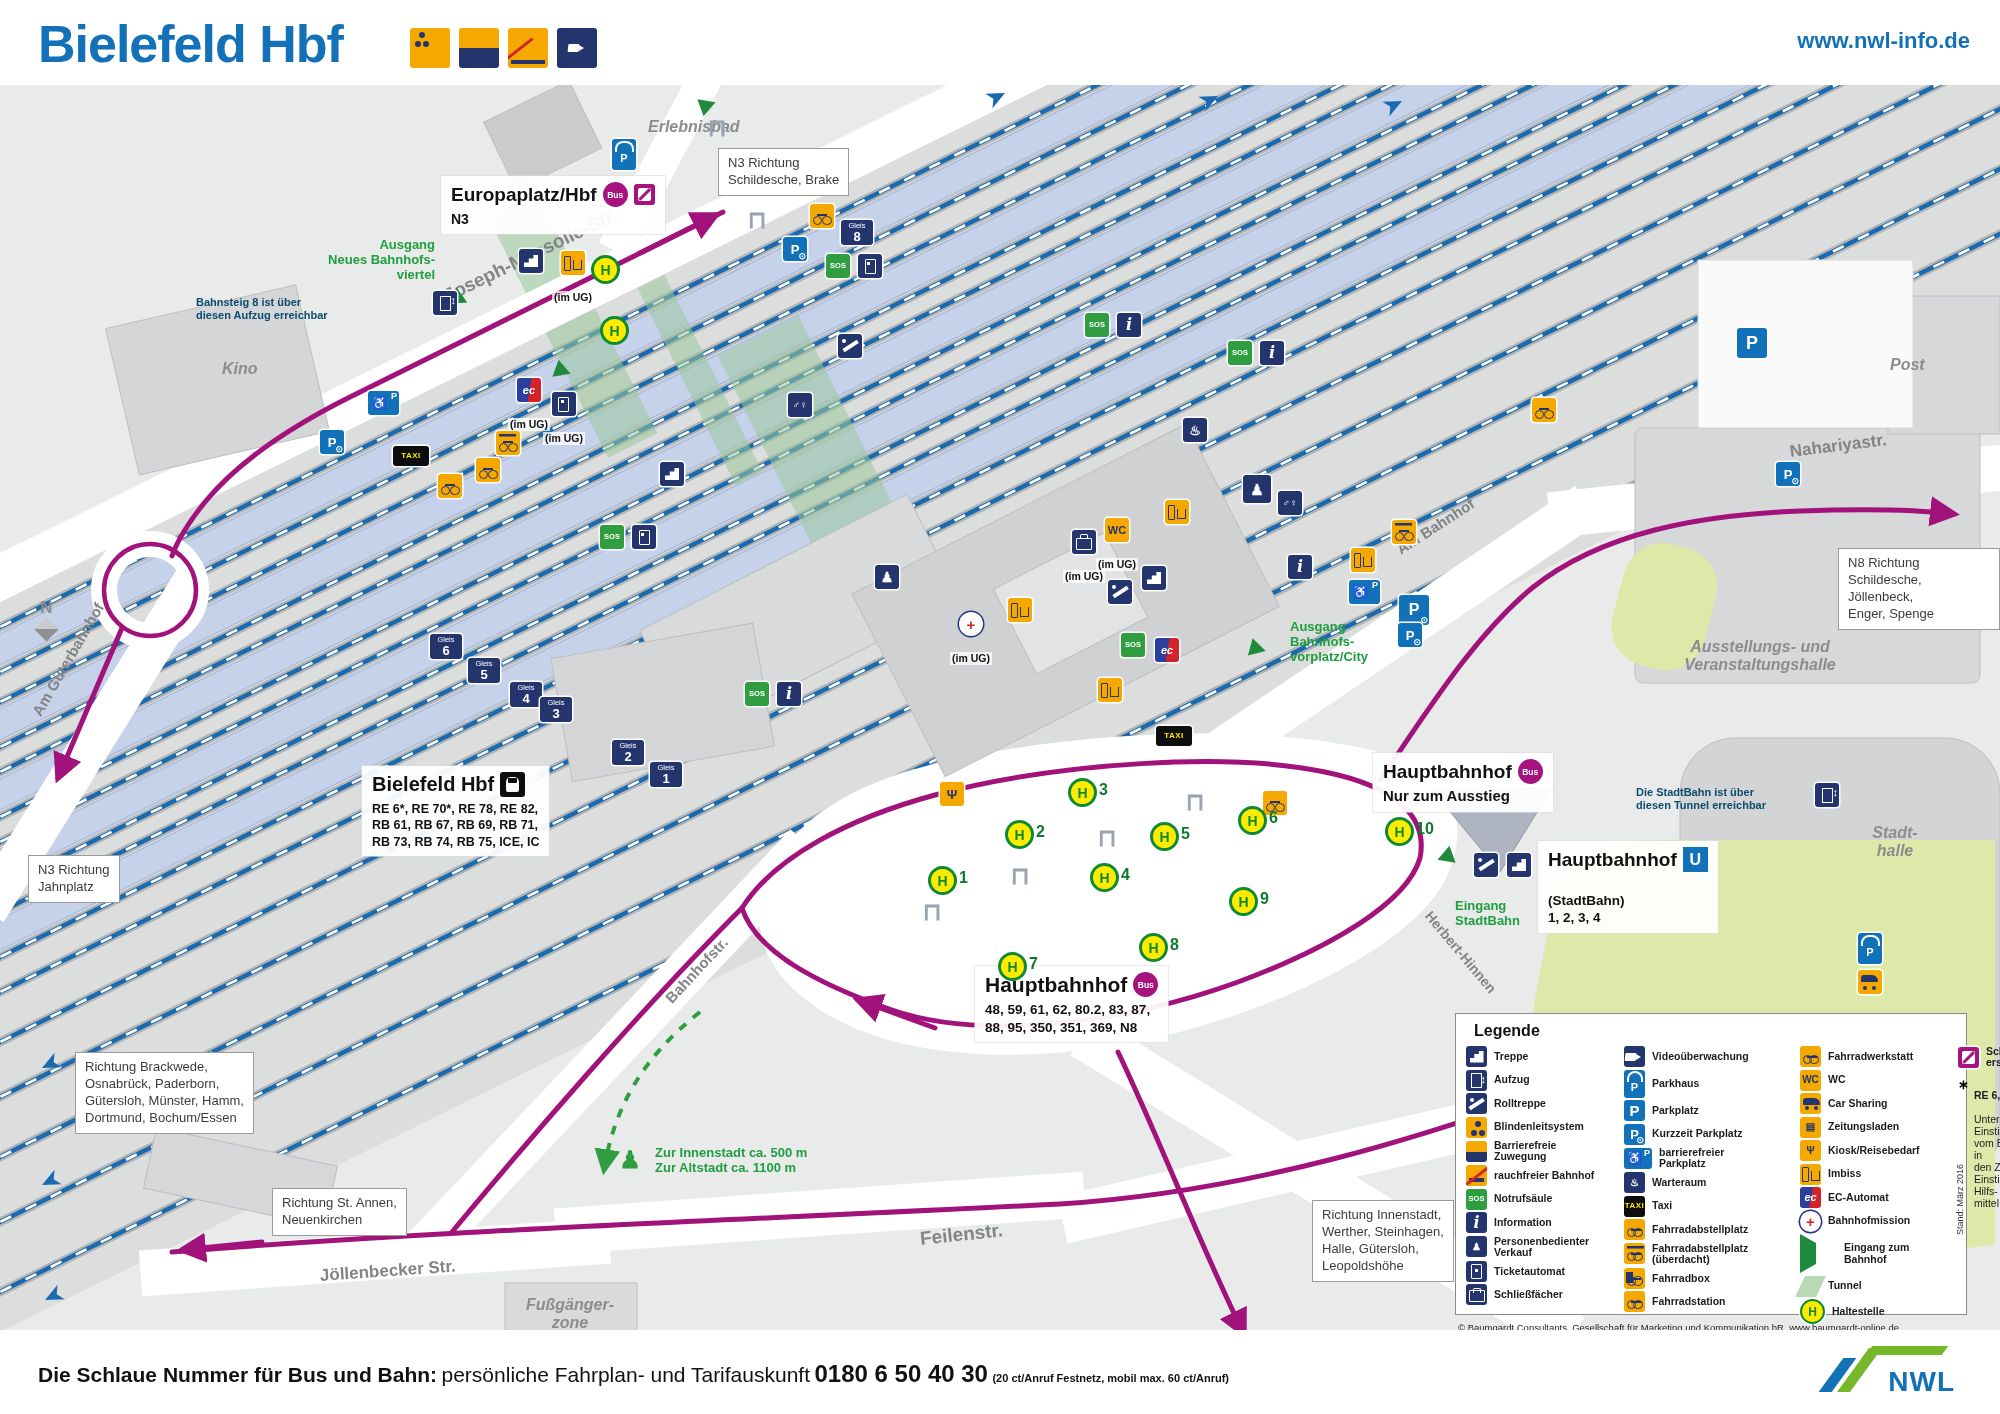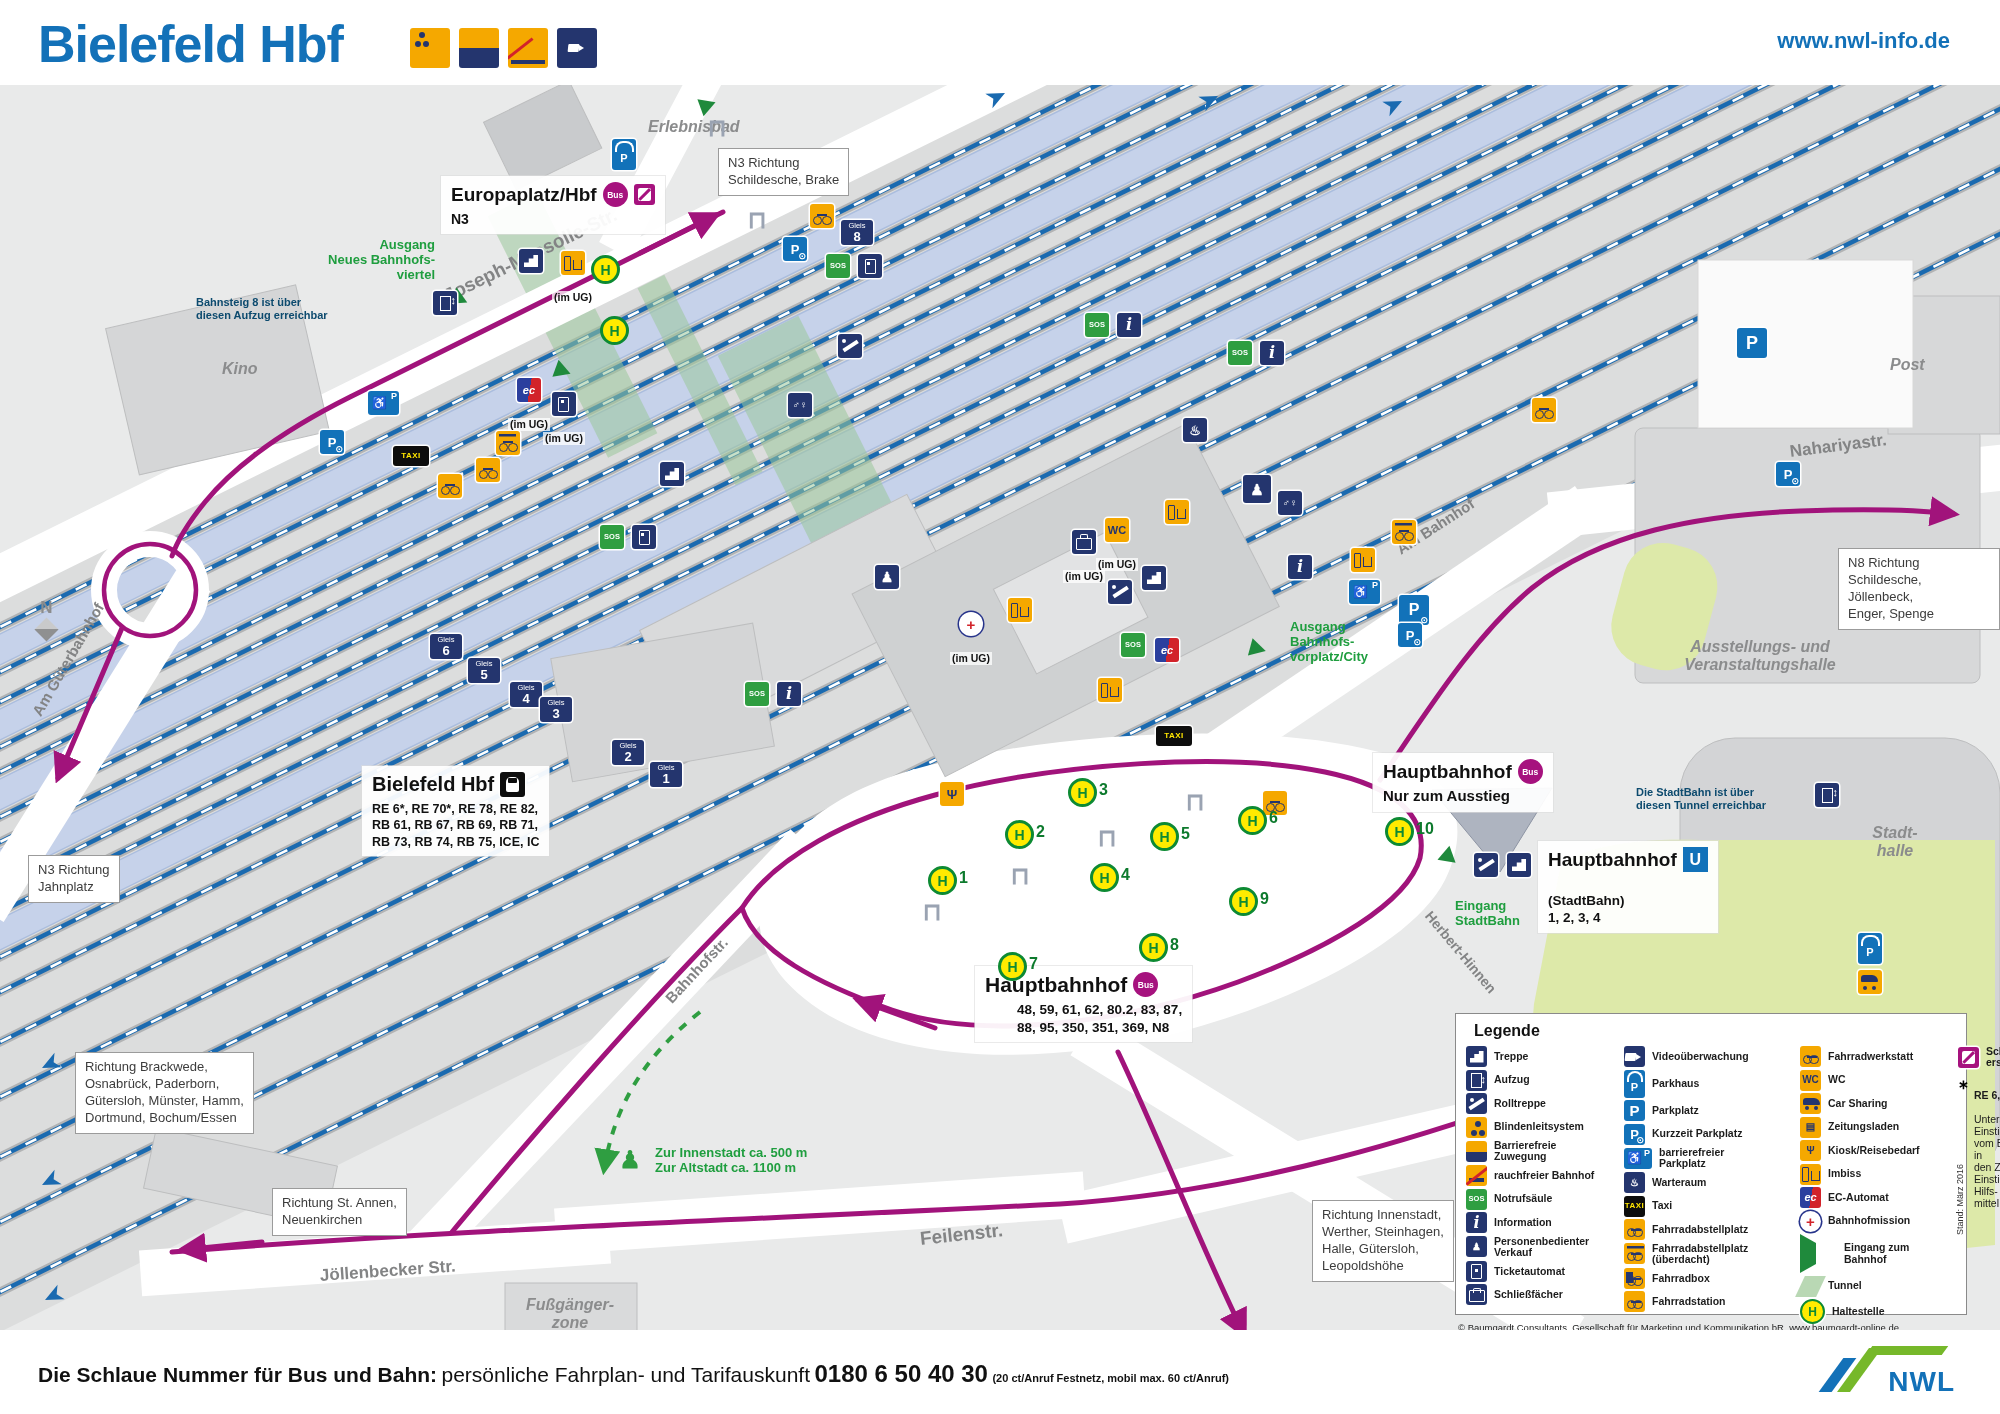--- a/index.html
+++ b/index.html
@@ -3,21 +3,21 @@
 <meta charset="utf-8">
 <style>
   html,body{margin:0;padding:0;background:#fff;font-family:"Liberation Sans",sans-serif;}
   #page{position:relative;width:2000px;height:1414px;overflow:hidden;background:#fff;}
   #ground{position:absolute;left:0;top:0;}
   
   #hdr{position:absolute;left:0;top:0;width:2000px;height:85px;background:#fff;z-index:60;}
   #hdr .title{position:absolute;left:38px;top:14px;font-size:52px;font-weight:bold;color:#1371b8;letter-spacing:-1px;}
   #hdr .hicons{position:absolute;left:410px;top:28px;display:flex;gap:9px;}
   #hdr .hicons .ic{width:40px;height:40px;font-size:13px;}
-  #hdr .site{position:absolute;right:50px;top:28px;font-size:22px;font-weight:bold;color:#1371b8;}
+  #hdr .site{position:absolute;right:30px;top:28px;font-size:22px;font-weight:bold;color:#1371b8;}
   
   #ftr{position:absolute;left:0;top:1330px;width:2000px;height:84px;background:#fff;z-index:60;}
   #ftr .line{position:absolute;left:38px;top:30px;white-space:nowrap;color:#111;}
   #ftr .b1{font-size:21px;font-weight:bold;}
   #ftr .r1{font-size:21px;}
   #ftr .b2{font-size:24px;font-weight:bold;}
   #ftr .sm{font-size:11px;font-weight:bold;}
   .nwl{position:absolute;right:45px;bottom:16px;width:138px;height:54px;}
   .nwl .s1{position:absolute;left:14px;bottom:6px;width:13px;height:34px;background:#1371b8;transform:skewX(-36deg);}
   .nwl .s2{position:absolute;left:36px;bottom:6px;width:13px;height:44px;background:#76b82a;transform:skewX(-36deg);}
@@ -293,21 +293,21 @@
     <div class="sv" style="font-size:12.5px;margin-top:4px;">RE 6*, RE 70*, RE 78, RE 82,
 RB 61, RB 67, RB 69, RB 71,
 RB 73, RB 74, RB 75, ICE, IC</div>
   </div>
 
   <div class="sbox" style="left:975px;top:966px;">
     <div class="ti" style="font-size:21px;">
       <span>Hauptbahnhof</span>
       <span class="b-bus">Bus</span>
     </div>
-    <div class="sv" style="font-size:13.5px;margin-top:4px;margin-left:32px;">48, 59, 61, 62, 80.2, 83, 87,
+    <div class="sv" style="font-size:13.5px;margin-top:4px;">48, 59, 61, 62, 80.2, 83, 87,
 88, 95, 350, 351, 369, N8</div>
   </div>
 
   <div class="sbox" style="left:1373px;top:753px;">
     <div class="ti" style="font-size:19px;">
       <span>Hauptbahnhof</span>
       <span class="b-bus">Bus</span>
     </div>
     <div class="sv" style="font-size:15px;margin-top:2px;">Nur zum Ausstieg</div>
   </div>

